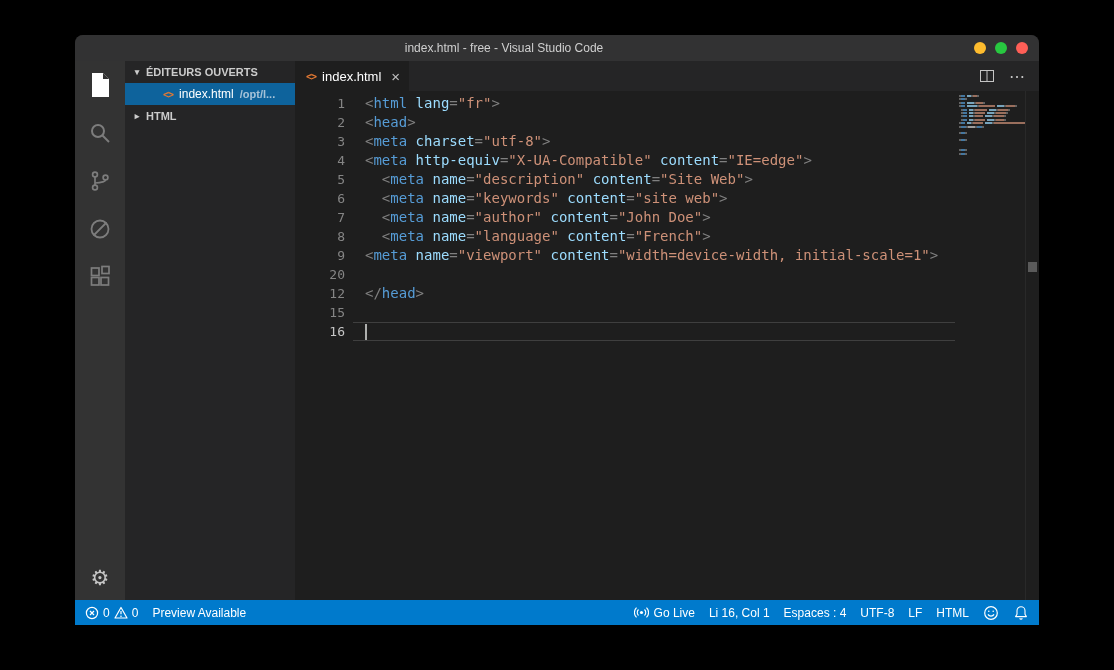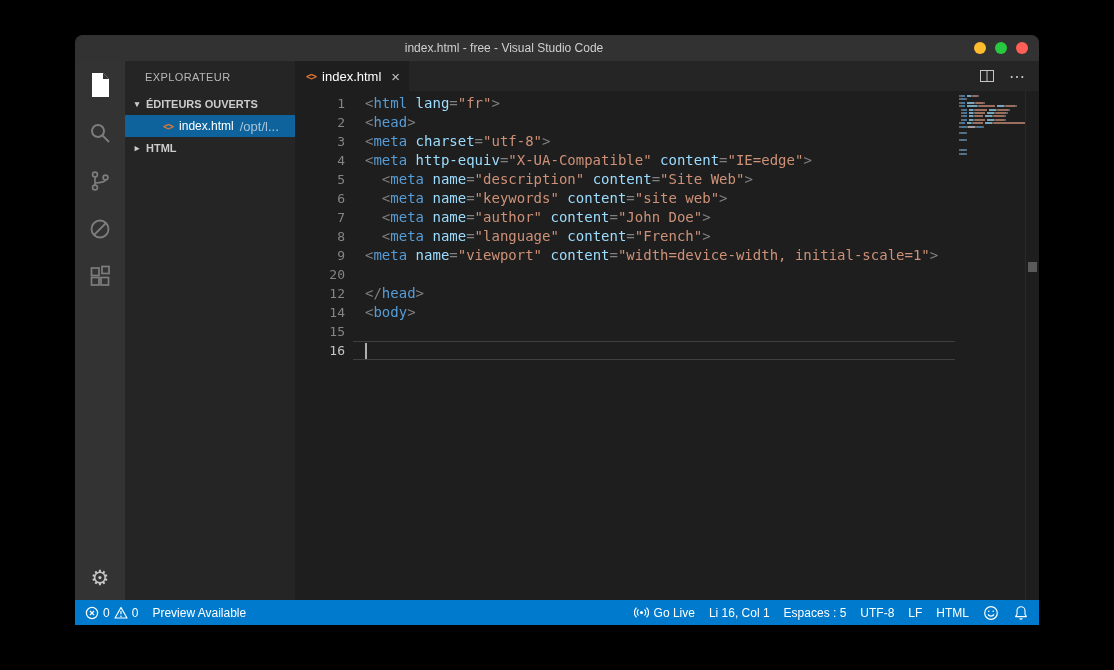--- a/index.html
+++ b/index.html
@@ -23,21 +23,21 @@
   .ab-spacer{flex:1;}
   .ab-settings{margin-bottom:12px;color:#c5c5c5;font-size:21px;line-height:1;cursor:pointer;}
   
   .sidebar{flex:0 0 170px;background:var(--sidebar-bg,#252526);color:#cccccc;overflow:hidden;}
   .sb-title{height:32px;display:flex;align-items:center;padding-left:20px;font-size:11px;color:#b8b8b8;letter-spacing:.4px;}
   .sb-section{height:22px;display:flex;align-items:center;gap:3px;padding-left:6px;font-size:11px;font-weight:bold;color:#cccccc;cursor:pointer;}
   .chev{font-size:9px;width:12px;text-align:center;color:#cccccc;}
   .sb-item{height:22px;display:flex;align-items:center;gap:6px;padding-left:38px;font-size:12px;color:#cccccc;cursor:pointer;white-space:nowrap;overflow:hidden;}
   .sb-item.selected{background:var(--selection-bg,#0e639c);color:#ffffff;}
   .file-glyph{font-family:"DejaVu Sans Mono",monospace;font-weight:bold;font-size:10px;color:var(--file-icon,#e37933);letter-spacing:-1px;}
-  .sb-item .item-path{font-size:13px;color:#cddbe8;opacity:.8;}
+  .sb-item .item-path{font-size:11px;color:#cddbe8;opacity:.8;font-weight:bold;}
   
   .editor-col{flex:1;display:flex;flex-direction:column;min-width:0;background:var(--editor-bg,#1e1e1e);}
   .tabbar{flex:0 0 30px;background:var(--tabbar-bg,#252526);display:flex;align-items:stretch;}
   .tab{display:flex;align-items:center;gap:6px;padding:0 9px 0 11px;background:var(--editor-bg,#1e1e1e);color:#ffffff;font-size:13px;cursor:pointer;}
   .tab-close{color:#c0c0c0;font-size:15px;line-height:1;margin-left:4px;}
   .tab-actions{margin-left:auto;display:flex;align-items:center;gap:14px;padding-right:14px;color:#c5c5c5;}
   .tab-action{display:flex;align-items:center;cursor:pointer;}
   .more-glyph{font-size:16px;}
   
   .editor{flex:1;display:flex;min-height:0;position:relative;}
@@ -119,21 +119,20 @@
             <rect x="13" y="12.5" width="7.5" height="7.5"></rect>
             <rect x="3.5" y="3" width="7.5" height="7.5"></rect>
             <rect x="14" y="1.5" width="7" height="7"></rect>
           </svg>
         </div>
         <div class="ab-spacer"></div>
         <div class="ab-settings">⚙</div>
       </div>
 
       <div class="sidebar">
-        <div class="sb-title">EXPLORATEUR</div>
         <div class="sb-section">
           <span class="chev">▾</span>
           <span>ÉDITEURS OUVERTS</span>
         </div>
         <div class="sb-item selected">
           <span class="file-glyph">&lt;&gt;</span>
           <span class="item-name">index.html</span>
           <span class="item-path">/opt/l...</span>
         </div>
         <div class="sb-section">
@@ -200,24 +199,20 @@
               </div>
               <div class="code-line">
                 <span class="gutter">20</span>
                 <span class="line-content"></span>
               </div>
               <div class="code-line">
                 <span class="gutter">12</span>
                 <span class="line-content"><span class="tk-p">&lt;/</span><span class="tk-t">head</span><span class="tk-p">&gt;</span></span>
               </div>
               <div class="code-line">
-                <span class="gutter">14</span>
-                <span class="line-content"><span class="tk-p">&lt;</span><span class="tk-t">body</span><span class="tk-p">&gt;</span></span>
-              </div>
-              <div class="code-line">
                 <span class="gutter">15</span>
                 <span class="line-content"></span>
               </div>
               <div class="code-line current">
                 <span class="gutter">16</span>
                 <span class="line-content"><span class="cursor"></span></span>
               </div>
             </div>
           <div class="minimap" id="minimap">
               <div class="mm-line"><span class="mm-seg tk-p" style="width: 2px;"></span><span class="mm-seg tk-t" style="width: 4px;"></span><span class="mm-seg tk-x mm-space" style="width: 2px;"></span><span class="mm-seg tk-a" style="width: 4px;"></span><span class="mm-seg tk-p" style="width: 2px;"></span><span class="mm-seg tk-s" style="width: 4px;"></span><span class="mm-seg tk-p" style="width: 2px;"></span></div>
@@ -268,21 +263,21 @@
       <div class="sb-group right">
         <div class="status-item">
           <svg width="15" height="15" viewBox="0 0 16 16">
             <circle cx="8" cy="8" r="1.7" fill="#ffffff"></circle>
             <path d="M4.8 11.2a4.5 4.5 0 010-6.4M11.2 4.8a4.5 4.5 0 010 6.4" stroke="#ffffff" stroke-width="1.2" fill="none"></path>
             <path d="M2.7 13.3a7.4 7.4 0 010-10.6M13.3 2.7a7.4 7.4 0 010 10.6" stroke="#ffffff" stroke-width="1.2" fill="none"></path>
           </svg>
           <span>Go Live</span>
         </div>
         <div class="status-item">Li 16, Col 1</div>
-        <div class="status-item">Espaces : 5</div>
+        <div class="status-item">Espaces : 4</div>
         <div class="status-item">UTF-8</div>
         <div class="status-item">LF</div>
         <div class="status-item">HTML</div>
         <div class="status-item">
           <svg width="16" height="16" viewBox="0 0 16 16">
             <circle cx="8" cy="8" r="6.3" stroke="#ffffff" stroke-width="1.2" fill="none"></circle>
             <circle cx="5.8" cy="6.3" r="0.8" fill="#ffffff"></circle>
             <circle cx="10.2" cy="6.3" r="0.8" fill="#ffffff"></circle>
             <path d="M5 9.4a3.4 3.4 0 006 0" stroke="#ffffff" stroke-width="1.2" fill="none"></path>
           </svg>

